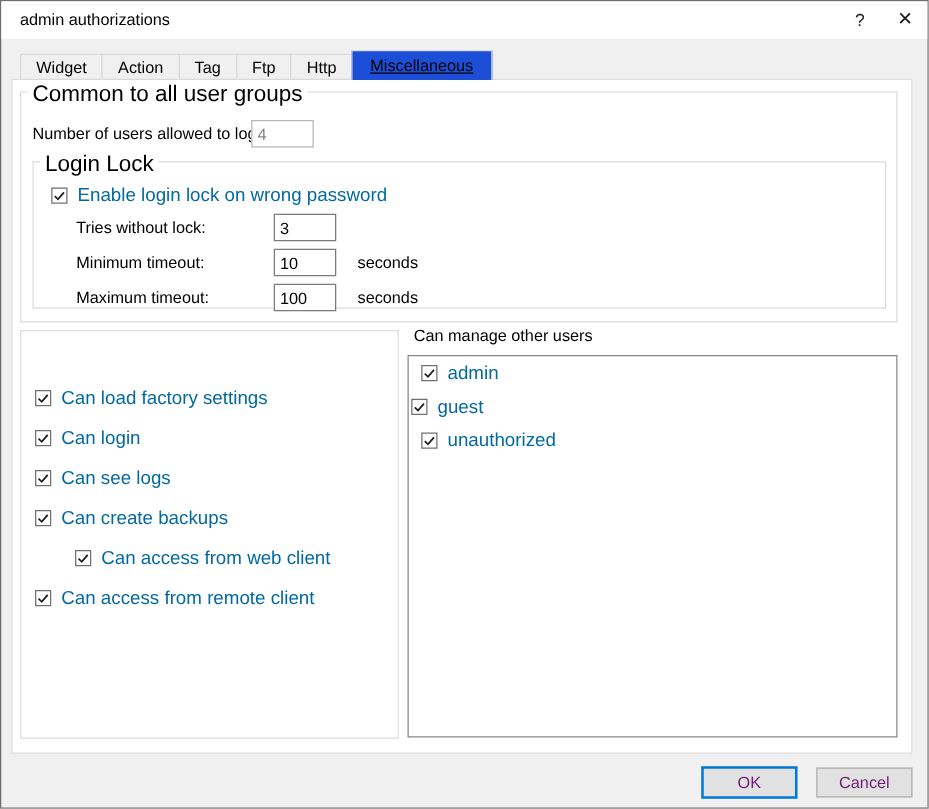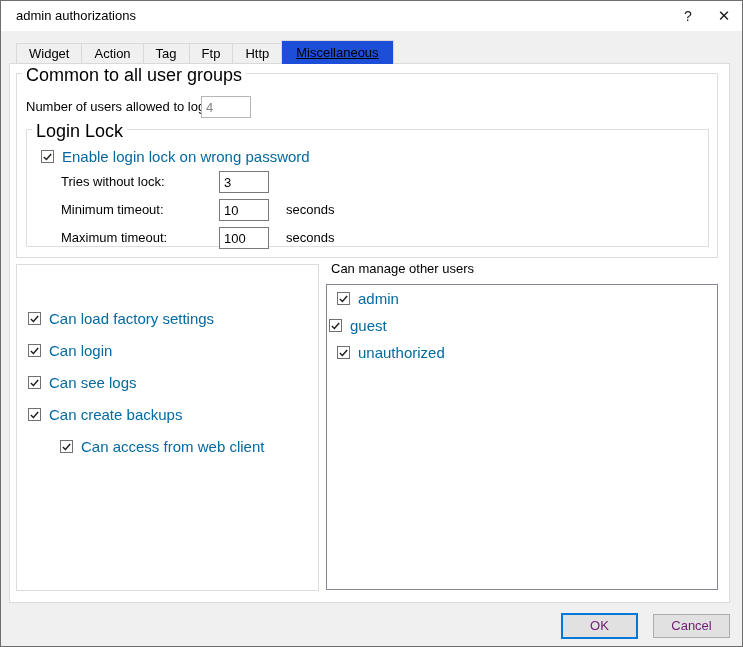--- a/index.html
+++ b/index.html
@@ -155,20 +155,28 @@
     <span class="cb-label">Can create backups</span>
   </div>
   <div class="cbrow" style="left:27px; top:436px;margin-left:32px;">
     <span class="cb checked">
         <svg viewBox="0 0 12 12">
           <polyline points="2,6.5 4.8,9.2 10,3.2"></polyline>
         </svg>
       </span>
     <span class="cb-label">Can access from web client</span>
   </div>
+  <div class="cbrow" style="left:27px; top:468px;">
+    <span class="cb checked">
+        <svg viewBox="0 0 12 12">
+          <polyline points="2,6.5 4.8,9.2 10,3.2"></polyline>
+        </svg>
+      </span>
+    <span class="cb-label">Can access from remote client</span>
+  </div>
 
   <span class="lbl" style="left:330px; top:260px;">Can manage other users</span>
   <div class="listbox"></div>
 
   <div class="cbrow" style="left:336px; top:288px;">
     <span class="cb checked">
         <svg viewBox="0 0 12 12">
           <polyline points="2,6.5 4.8,9.2 10,3.2"></polyline>
         </svg>
       </span>

